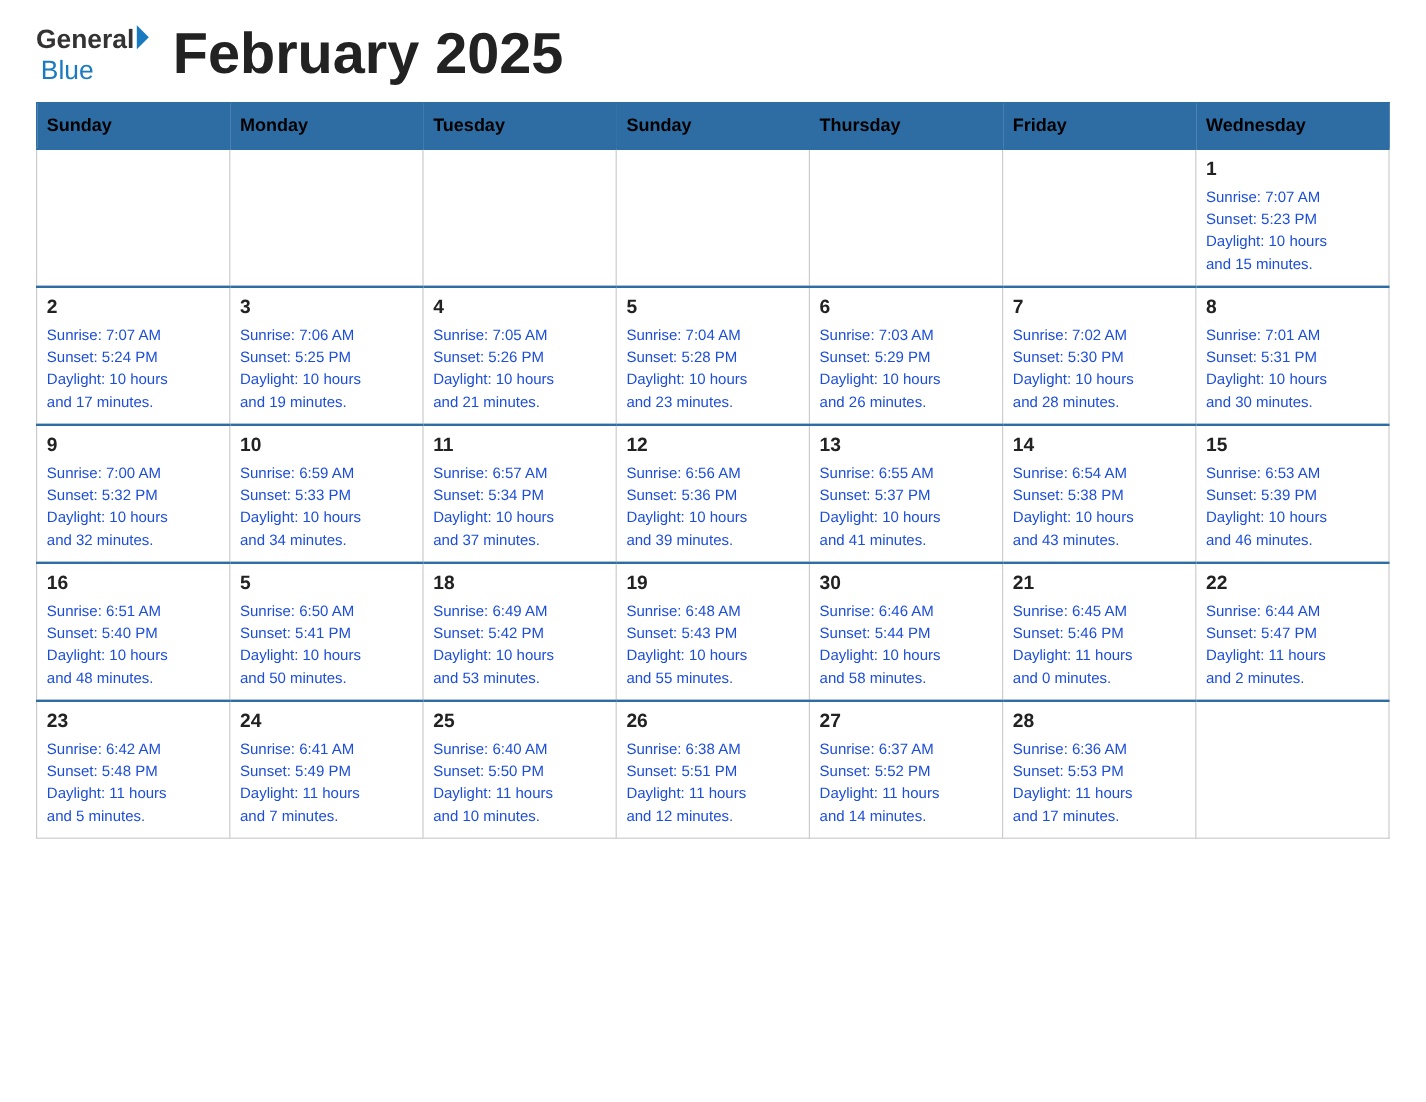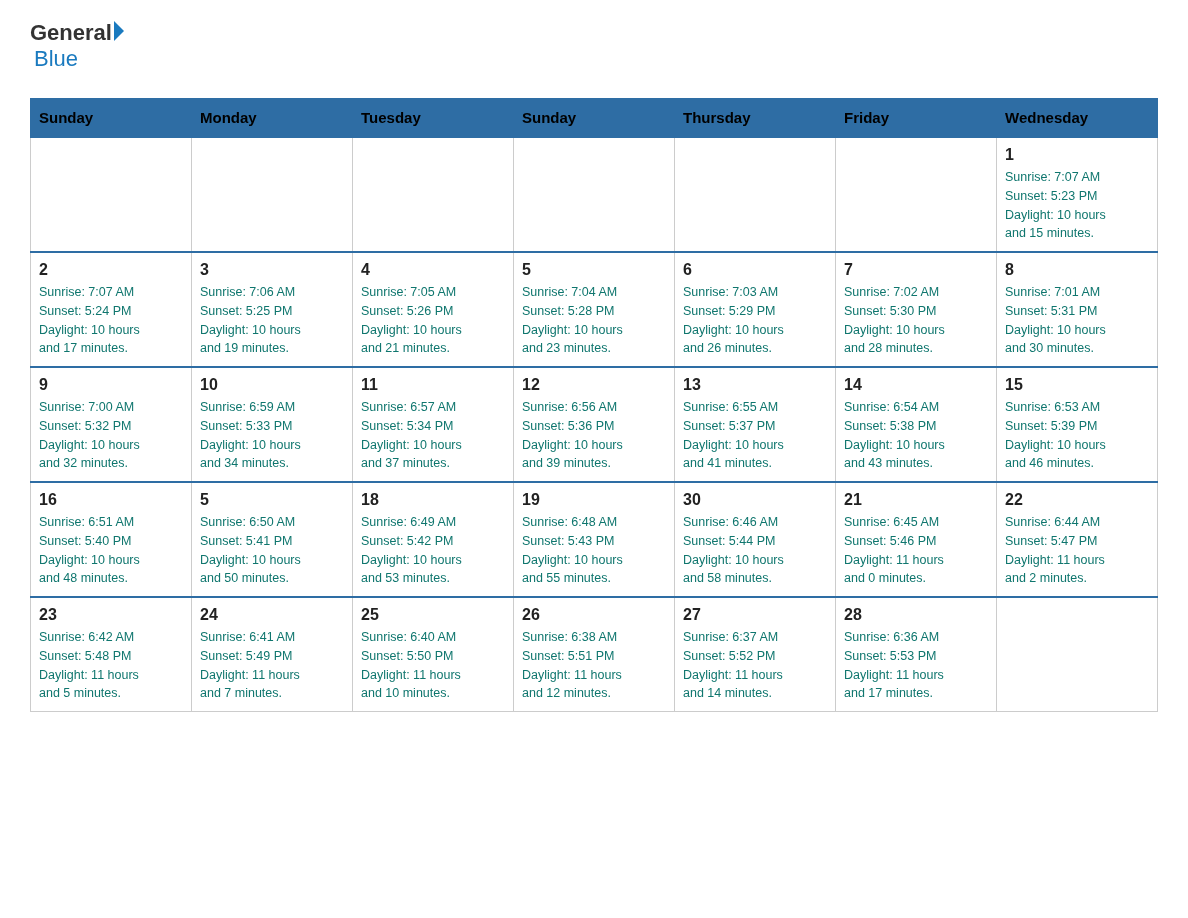--- a/index.html
+++ b/index.html
@@ -7,21 +7,21 @@
       font-family: Arial, Helvetica, sans-serif;
       background: #fff;
       padding: 20px 30px;
       width: 1188px;
       min-height: 918px;
     }
     .header {
       display: flex;
       justify-content: flex-start;
       align-items: flex-start;
-      margin-bottom: 26px;
+      margin-bottom: 12px;
       gap: 20px;
     }
     .logo-text-general {
       font-size: 22px;
       font-weight: bold;
       color: #333;
     }
     .logo-text-blue {
       font-size: 22px;
       font-weight: normal;
@@ -96,41 +96,42 @@
     }
     .day-number {
       font-size: 16px;
       font-weight: bold;
       color: #222;
       margin-bottom: 4px;
       display: block;
     }
     .day-info {
       font-size: 12.5px;
-      color: #0f766e;
+      color: #1d4ed8;
       line-height: 1.5;
     }
     .empty-cell {
       background: #f9f9f9;
     }
   </style>
 </head>
 <body>
 
 <div class="header">
   <div class="logo-wrapper">
     <div class="logo-line1">
       <span class="logo-text-general">General</span>
       <div class="logo-arrow"></div>
     </div>
     <div class="logo-line2">
       <span class="logo-text-blue">Blue</span>
     </div>
   </div>
   <div class="title-section">
+    <div class="month-title">February 2025</div>
   </div>
 </div>
 
 <table class="calendar-table">
   <thead>
     <tr>
     <th>Sunday</th>
         <th>Monday</th>
         <th>Tuesday</th>
         <th>Sunday</th>

